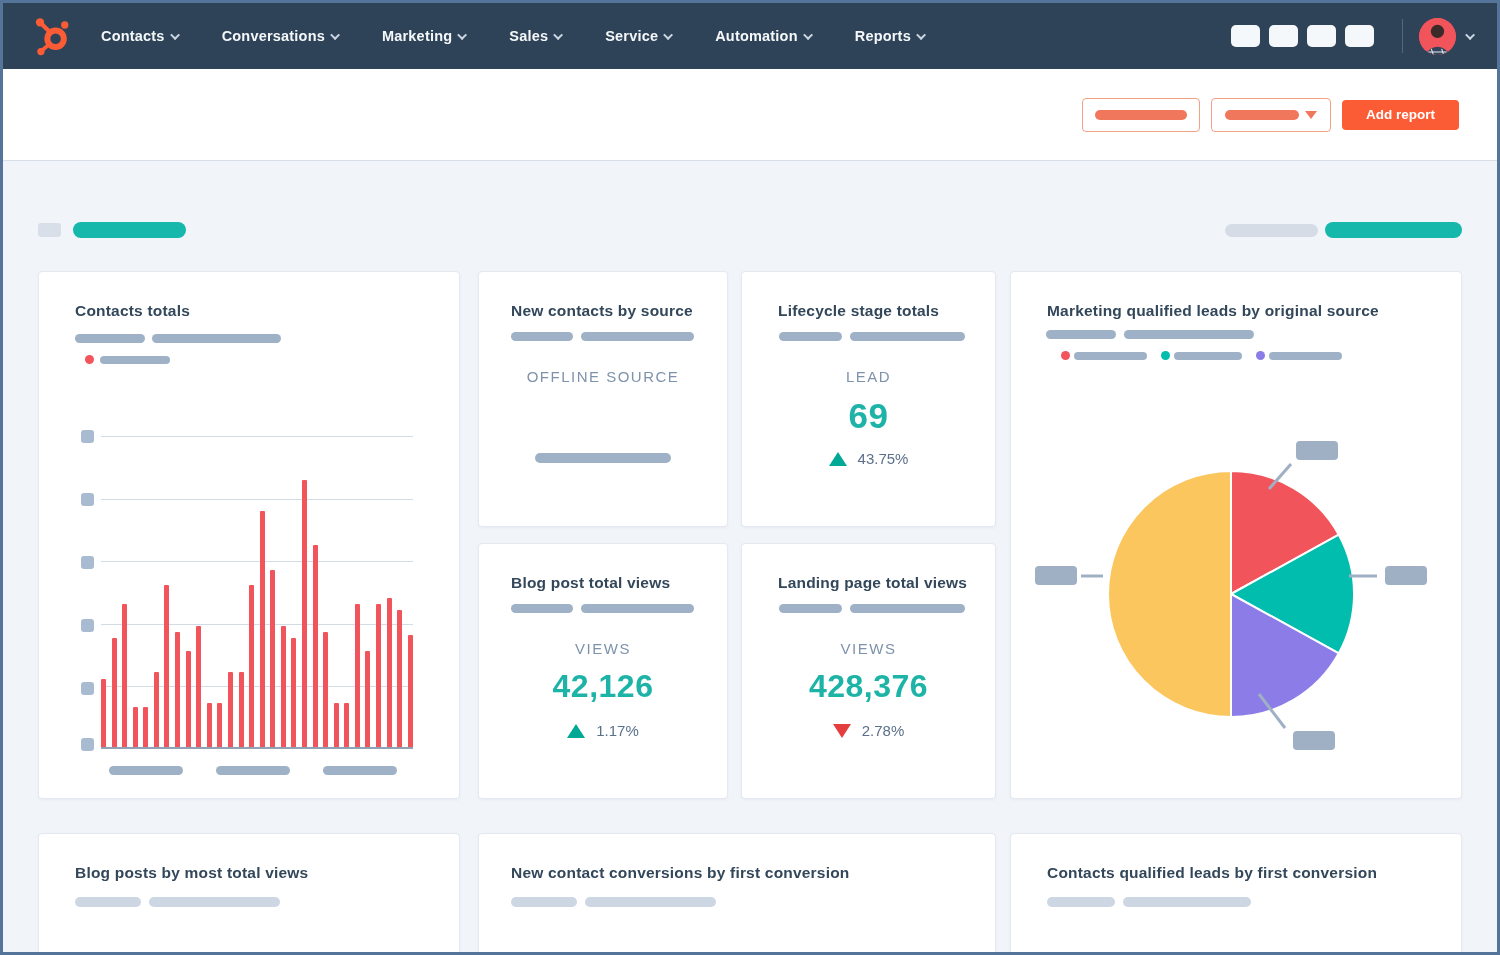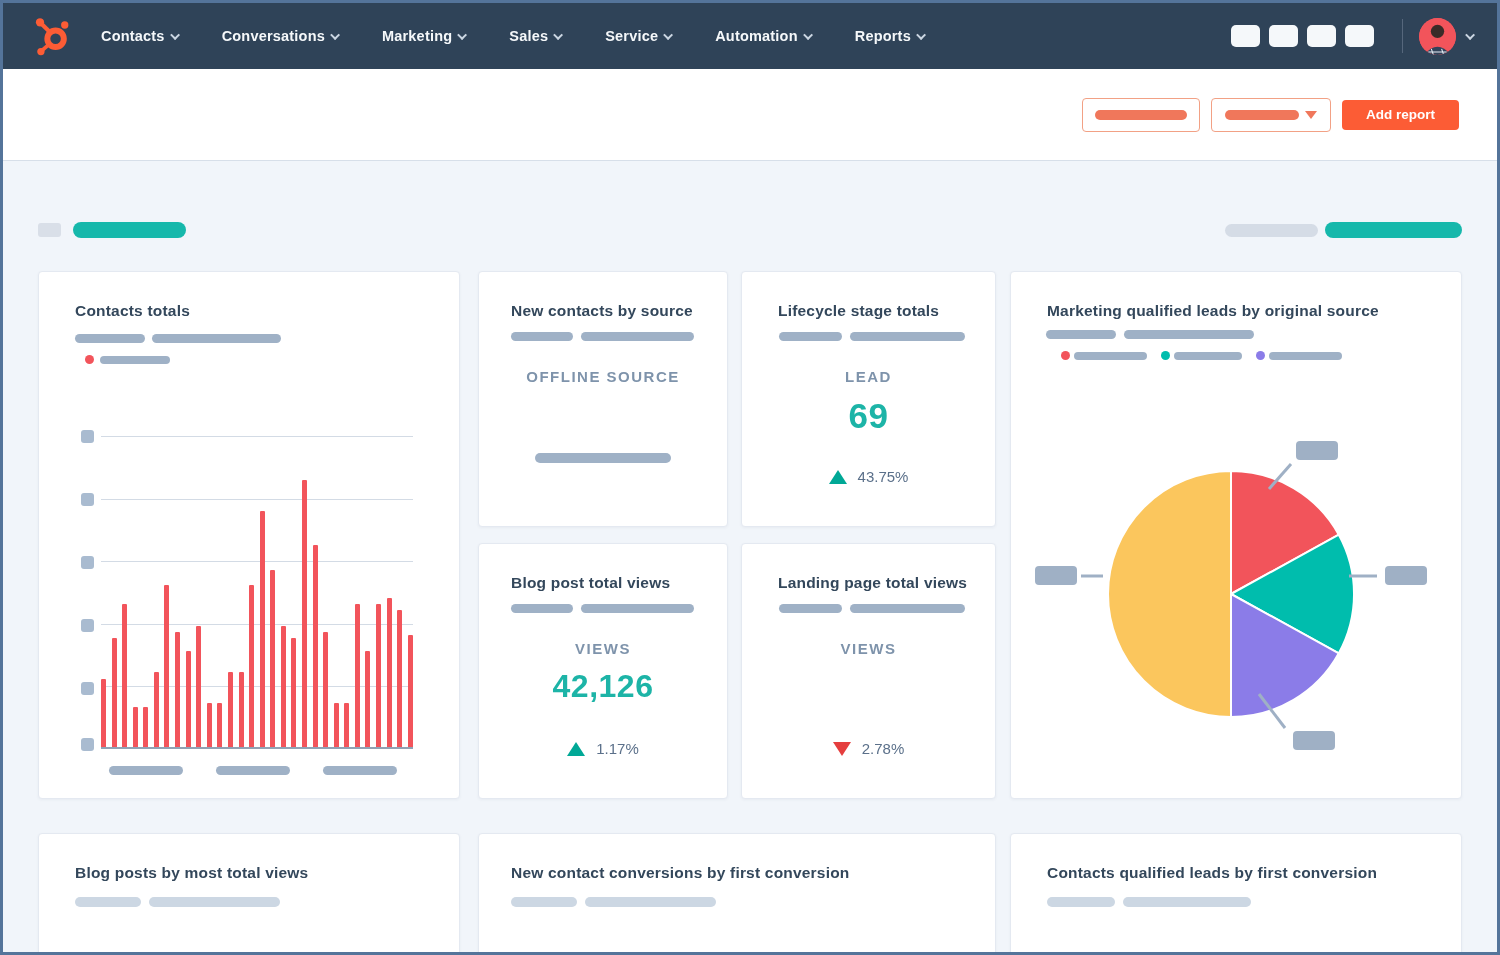--- a/index.html
+++ b/index.html
@@ -65,23 +65,23 @@
   .plot{position:absolute;left:62px;top:164px;width:312px;height:313px;
         background:repeating-linear-gradient(to bottom,var(--grid) 0 1px,transparent 1px 62.6px);
         border-bottom:2px solid #91a2b5;display:flex;align-items:flex-end;justify-content:space-between;}
   .plot .bar{width:5px;background:var(--coral);border-radius:1px 1px 0 0;}
   .y-sq{position:absolute;left:42px;width:13px;height:13px;border-radius:3px;background:#a9bbd0;}
   .x-pill{position:absolute;top:494px;width:74px;height:9px;border-radius:5px;background:var(--slate-pill);}
   .legend-dot{position:absolute;width:9px;height:9px;border-radius:50%;}
 
   
   .kpi{text-align:center;}
-  .kpi-label{position:absolute;left:0;right:0;top:96px;font-size:15px;color:var(--kpi-label);letter-spacing:1.5px;font-weight:bold;}
+  .kpi-label{position:absolute;left:0;right:0;top:96px;font-size:15px;color:var(--kpi-label);letter-spacing:1.5px;}
   .kpi-value{position:absolute;left:0;right:0;top:124px;font-size:35px;font-weight:700;color:var(--teal-text);letter-spacing:.5px;}
-  .kpi-delta{position:absolute;left:0;right:0;top:196px;display:flex;align-items:center;justify-content:center;gap:11px;font-size:15px;color:var(--delta-text);}
+  .kpi-delta{position:absolute;left:0;right:0;top:178px;display:flex;align-items:center;justify-content:center;gap:11px;font-size:15px;color:var(--delta-text);}
   .tri-up{width:0;height:0;border-left:9px solid transparent;border-right:9px solid transparent;border-bottom:14px solid var(--up);}
   .tri-down{width:0;height:0;border-left:9px solid transparent;border-right:9px solid transparent;border-top:14px solid var(--down);}
   .card-source{left:475px;top:110px;width:250px;height:256px;}
   .card-lifecycle{left:738px;top:110px;width:255px;height:256px;}
   .card-blogviews{left:475px;top:382px;width:250px;height:256px;}
   .card-landingviews{left:738px;top:382px;width:255px;height:256px;}
 
   
   .card-pie{left:1007px;top:110px;width:452px;height:528px;}
   .pie-svg{position:absolute;left:0;top:130px;}
@@ -253,20 +253,21 @@
         <span class="tri-up"></span>
         <span>1.17%</span>
       </div>
     </section>
 
     <section class="card card-landingviews kpi">
       <h2 class="card-title">Landing page total views</h2>
       <div class="pill" style="left:37px;top:60px;width:63px;height:9px"></div>
       <div class="pill" style="left:108px;top:60px;width:115px;height:9px"></div>
       <div class="kpi-label">VIEWS</div>
+      <div class="kpi-value" style="font-size:32px">428,376</div>
       <div class="kpi-delta">
         <span class="tri-down"></span>
         <span>2.78%</span>
       </div>
     </section>
 
     <section class="card card-pie">
       <h2 class="card-title">Marketing qualified leads by original source</h2>
       <div class="pill" style="left:35px;top:58px;width:70px;height:9px"></div>
       <div class="pill" style="left:113px;top:58px;width:130px;height:9px"></div>

